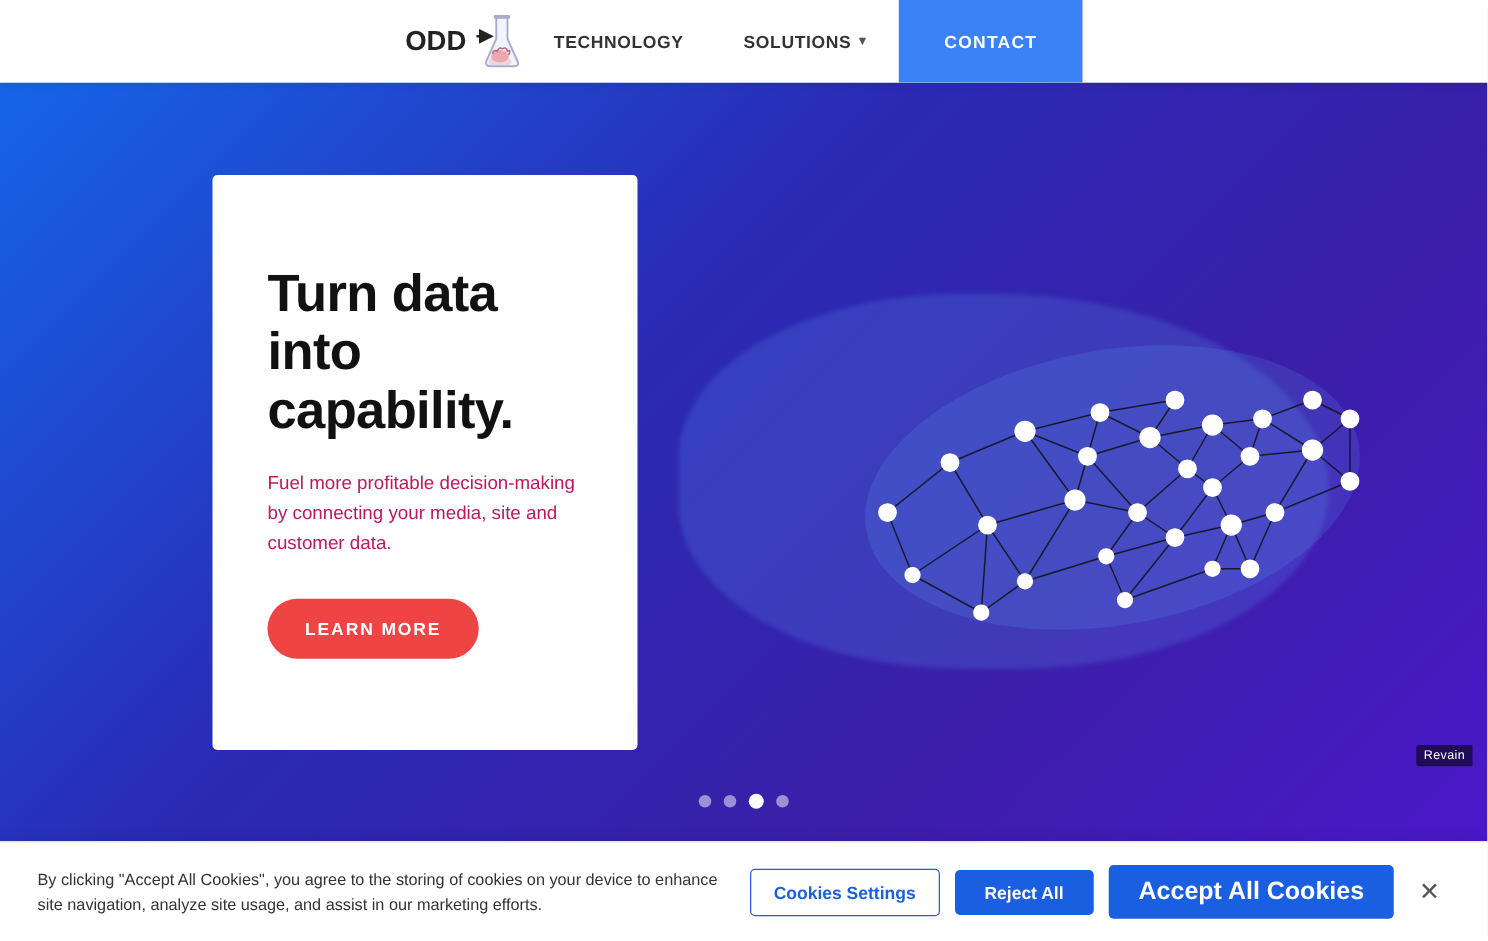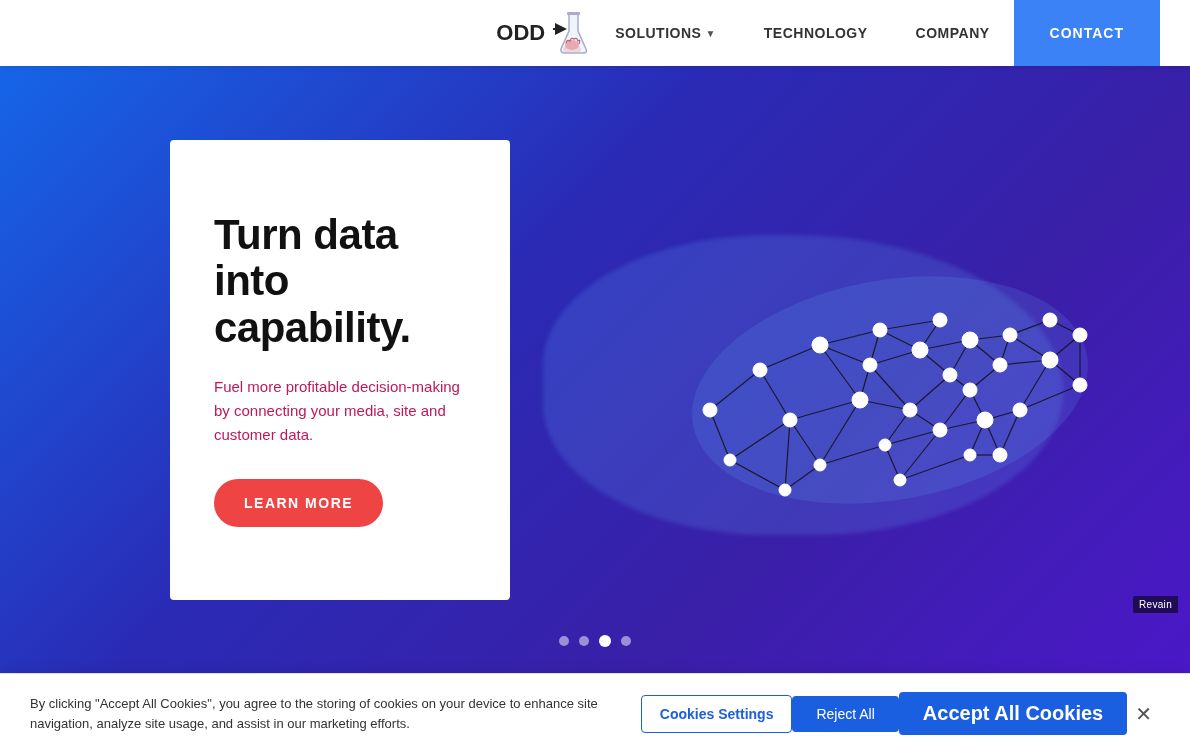--- a/index.html
+++ b/index.html
@@ -2,21 +2,21 @@
 <html><head>
   <meta charset="utf-8">
   <style>
     * { margin: 0; padding: 0; box-sizing: border-box; }
     body { font-family: Arial, sans-serif; width: 1190px; overflow-x: hidden; }
 
     
     .navbar {
       display: flex;
       align-items: center;
-      justify-content: flex-end;
+      justify-content: center;
       background: #fff;
       height: 66px;
       padding: 0 30px;
       box-shadow: 0 2px 6px rgba(0,0,0,0.08);
       position: relative;
       z-index: 10;
     }
     .navbar-logo {
       display: flex;
       align-items: center;
@@ -175,41 +175,42 @@
     }
     .cookie-text {
       flex: 1;
       font-size: 13px;
       color: #333;
       line-height: 1.5;
     }
     .cookie-actions {
       display: flex;
       align-items: center;
+      gap: 12px;
       flex-shrink: 0;
     }
     .btn-cookie-settings {
       border: 1.5px solid #1a5fe0;
       color: #1a5fe0;
       background: #fff;
       border-radius: 4px;
       padding: 10px 18px;
       font-size: 14px;
       font-weight: 600;
       cursor: pointer;
       white-space: nowrap;
     }
     .btn-reject {
       background: #1a5fe0;
       color: #fff;
       border: none;
       border-radius: 4px;
       padding: 10px 24px;
       font-size: 14px;
-      font-weight: 400;
+      font-weight: 700;
       cursor: pointer;
       white-space: nowrap;
     }
     .btn-accept {
       background: #1a5fe0;
       color: #fff;
       border: none;
       border-radius: 4px;
       padding: 10px 24px;
       font-size: 20px;
@@ -258,29 +259,26 @@
       <rect x="14" y="1" width="13" height="3" rx="1" fill="#aac"></rect>
 
       <ellipse cx="19" cy="34" rx="7" ry="5" fill="#e8aab0"></ellipse>
       <path d="M13 32 Q14 28 17 30 Q18 26 21 28 Q24 26 25 30 Q28 28 26 33" fill="none" stroke="#c06070" stroke-width="1.2"></path>
 
       <path d="M10 38 Q11 35 14 34 L24 34 Q27 35 28 38 Q28 41 26 41 L12 41 Q10 41 10 38Z" fill="#e8aab0" opacity="0.4"></path>
     </svg>
   </div>
 
   <div class="navbar-nav">
+    <a class="nav-item">
+      <span>TECHNOLOGY</span>
+    </a>
     <a class="nav-item solutions">
       <span>SOLUTIONS</span>
       <span class="nav-chevron">▼</span>
-    </a>
-    <a class="nav-item">
-      <span>TECHNOLOGY</span>
-    </a>
-    <a class="nav-item">
-      <span>COMPANY</span>
     </a>
     <a class="nav-item contact">
       <span>CONTACT</span>
     </a>
   </div>
 </nav>
 
 <section class="hero">
   <div class="hero-blob"></div>
 

